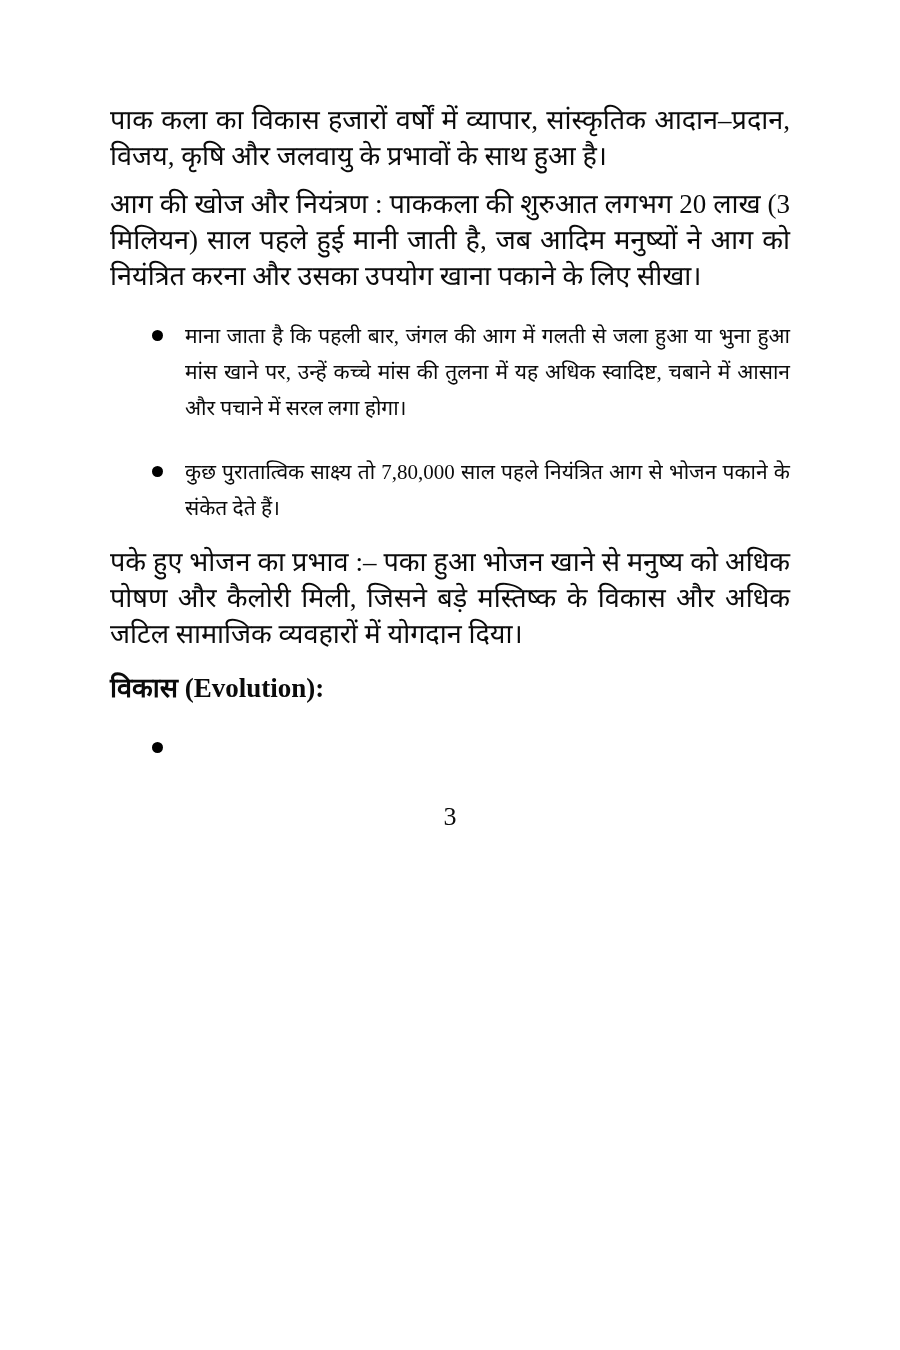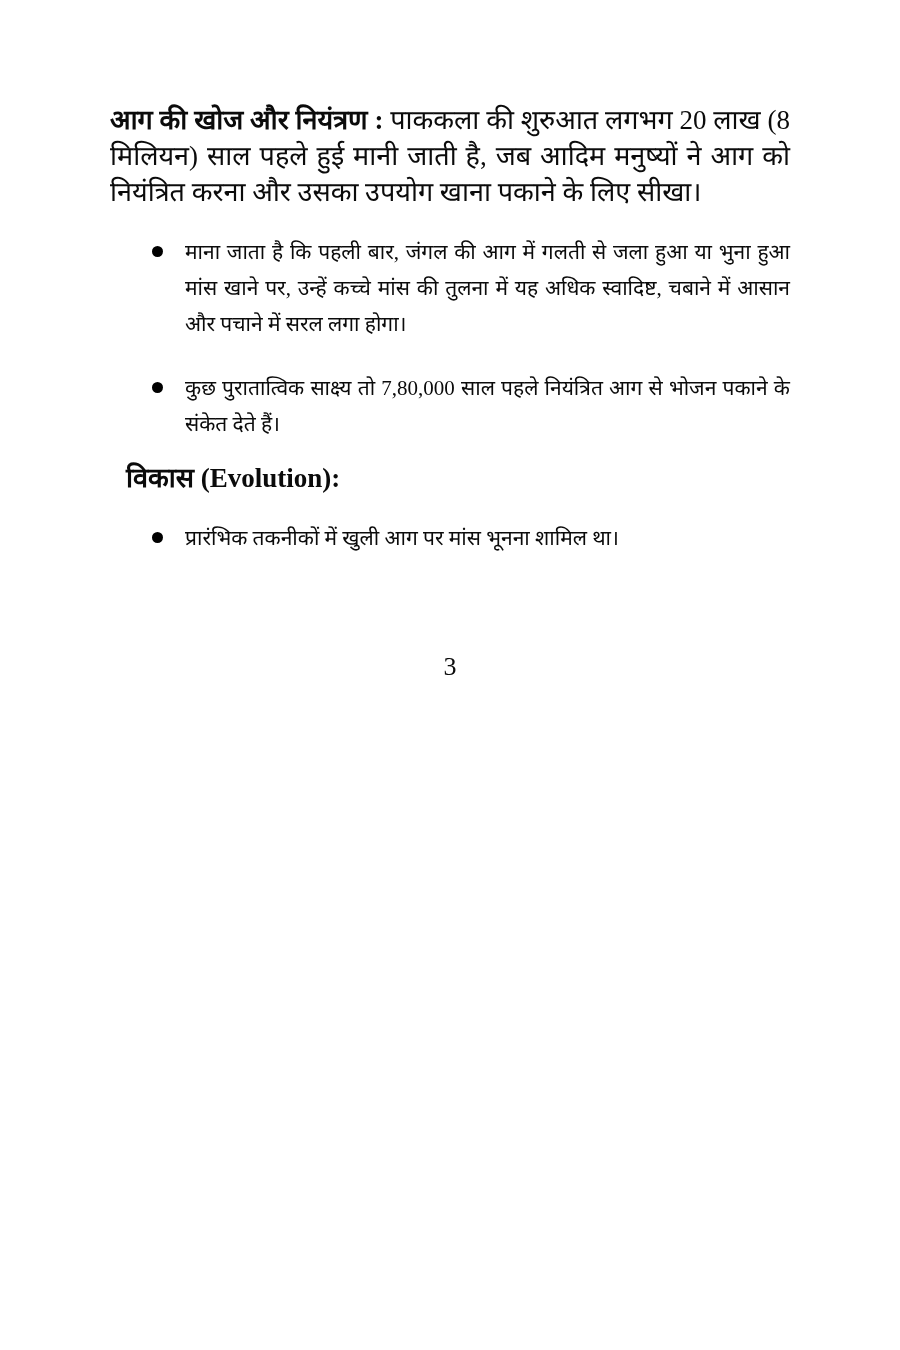--- a/index.html
+++ b/index.html
@@ -21,21 +21,21 @@
     padding: 102px 110px 0 110px;
     background: #ffffff;
   }
   p.body-text {
     margin: 0 0 12px 0;
     font-size: 27px;
     line-height: 36px;
     text-align: justify;
   }
   p.body-text .lead {
-    font-weight: 700;
+    font-weight: 400;
   }
   ul.bullet-list {
     list-style: none;
     margin: 24px 0 18px 0;
     padding: 0;
   }
   ul.bullet-list li {
     position: relative;
     margin: 0 0 28px 0;
     padding-left: 75px;
@@ -50,56 +50,58 @@
   .dot {
     position: absolute;
     left: 42px;
     top: 12px;
     width: 11px;
     height: 11px;
     background: #000;
     border-radius: 50%;
   }
   .section-heading {
-    margin: 18px 0 18px 16px;
+    margin: 18px 0 18px 0;
     font-size: 27px;
     line-height: 36px;
     font-weight: 700;
   }
   .page-number {
     margin-top: 96px;
     text-align: center;
     font-size: 26px;
     line-height: 30px;
   }
 </style>
 </head>
 <body>
 
 <div class="page">
 
+  <p class="body-text">पाक कला का विकास हजारों वर्षों में व्यापार, सांस्कृतिक आदान–प्रदान, विजय, कृषि और जलवायु के प्रभावों के साथ हुआ है।</p>
 
 
 
-  <p class="body-text"><span class="lead">आग की खोज और नियंत्रण :</span><span> पाककला की शुरुआत लगभग 20 लाख (8 मिलियन) साल पहले हुई मानी जाती है, जब आदिम मनुष्यों ने आग को नियंत्रित करना और उसका उपयोग खाना पकाने के लिए सीखा।</span></p>
+  <p class="body-text"><span class="lead">आग की खोज और नियंत्रण :</span><span> पाककला की शुरुआत लगभग 20 लाख (3 मिलियन) साल पहले हुई मानी जाती है, जब आदिम मनुष्यों ने आग को नियंत्रित करना और उसका उपयोग खाना पकाने के लिए सीखा।</span></p>
 
   <ul class="bullet-list">
     <li>
       <span class="dot"></span><span>माना जाता है कि पहली बार, जंगल की आग में गलती से जला हुआ या भुना हुआ मांस खाने पर, उन्हें कच्चे मांस की तुलना में यह अधिक स्वादिष्ट, चबाने में आसान और पचाने में सरल लगा होगा।</span>
     </li>
     <li>
       <span class="dot"></span><span>कुछ पुरातात्विक साक्ष्य तो 7,80,000 साल पहले नियंत्रित आग से भोजन पकाने के संकेत देते हैं।</span>
     </li>
   </ul>
 
+  <p class="body-text"><span class="lead">पके हुए भोजन का प्रभाव</span><span> :– पका हुआ भोजन खाने से मनुष्य को अधिक पोषण और कैलोरी मिली, जिसने बड़े मस्तिष्क के विकास और अधिक जटिल सामाजिक व्यवहारों में योगदान दिया।</span></p>
 
   <h2 class="section-heading">विकास (Evolution):</h2>
 
 
   <ul class="bullet-list">
     <li>
-      <span class="dot"></span><span>प्रारंभिक तकनीकों में खुली आग पर मांस भूनना शामिल था।</span>
+      <span class="dot"></span>
     </li>
   </ul>
 
   <div class="page-number">3</div>
 
 </div>
 
 </body></html>

